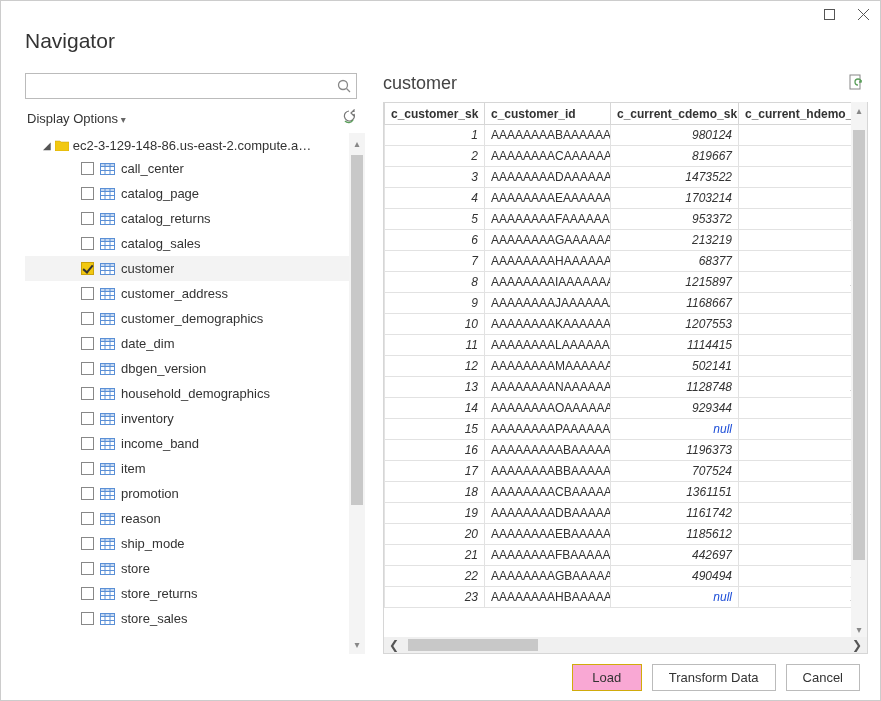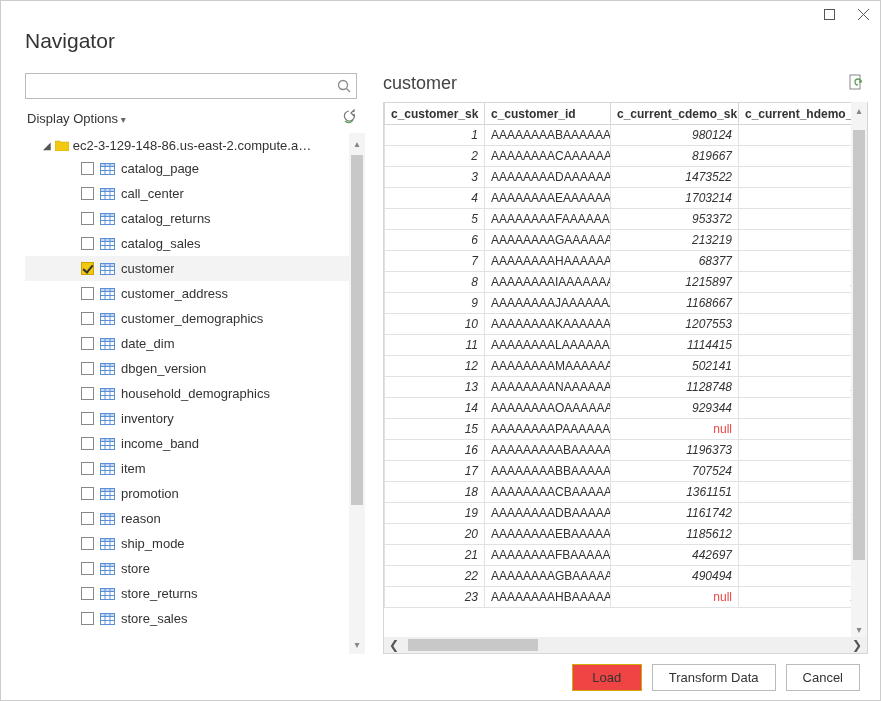--- a/index.html
+++ b/index.html
@@ -133,32 +133,32 @@
   background:#fff; border:1px solid #d6d6d6; border-top:1px solid #d6d6d6;
   text-align:left; font-weight:600; padding:3px 6px; height:22px;
   white-space:nowrap; overflow:hidden;
 }
 table.preview td {
   border:1px solid #e2e2e2; padding:2px 6px; height:21px;
   white-space:nowrap; overflow:hidden;
 }
 table.preview td.num, table.preview th.num { text-align:right; font-style:italic;}
 table.preview td.txt { text-align:left;}
-table.preview td.null { text-align:right; color:#ef4444;}
+table.preview td.null { text-align:right; font-style:italic; color:#1d4ed8;}
 col.c0{width:100px;} col.c1{width:126px;} col.c2{width:128px;} col.c3{width:132px;}
 
 .footer {
   height:46px; display:flex; align-items:center; justify-content:flex-end;
   gap:10px; padding: 0 20px;
 }
 .btn {
   border:1px solid #bbb; background:#fff; color:#333;
   font-size:13px; padding: 4px 16px; min-width:70px; height:27px; cursor:pointer;
 }
-.btn.primary { background:#ef4444; border-color:#d0ab0b; }
+.btn.primary { background:#f9a8d4; border-color:#d0ab0b; }
 </style>
 </head>
 <body>
 
 <div class="window">
   <div class="titlebar">
     <div class="win-btn">
       <svg width="11" height="11">
           <rect x="0.5" y="0.5" width="10" height="10" fill="none" stroke="#555"></rect>
         </svg>
@@ -213,35 +213,35 @@
                 <span class="table-ic">
                   <svg width="15" height="12">
                     <rect x="0.5" y="0.5" width="14" height="11" fill="#fff" stroke="#5a8fd6"></rect>
                     <line x1="0" y1="3.5" x2="15" y2="3.5" stroke="#5a8fd6"></line>
                     <line x1="0" y1="7.5" x2="15" y2="7.5" stroke="#5a8fd6"></line>
                     <line x1="5" y1="0" x2="5" y2="12" stroke="#5a8fd6"></line>
                     <line x1="10" y1="0" x2="10" y2="12" stroke="#5a8fd6"></line>
                     <rect x="0.5" y="0.5" width="14" height="3" fill="#5a8fd6" opacity="0.35"></rect>
                   </svg>
                 </span>
+                <span class="lbl">call_center</span>
+              </div>
+              <div class="tree-item">
+                <span class="chk"></span>
+                <span class="table-ic">
+                  <svg width="15" height="12">
+                    <rect x="0.5" y="0.5" width="14" height="11" fill="#fff" stroke="#5a8fd6"></rect>
+                    <line x1="0" y1="3.5" x2="15" y2="3.5" stroke="#5a8fd6"></line>
+                    <line x1="0" y1="7.5" x2="15" y2="7.5" stroke="#5a8fd6"></line>
+                    <line x1="5" y1="0" x2="5" y2="12" stroke="#5a8fd6"></line>
+                    <line x1="10" y1="0" x2="10" y2="12" stroke="#5a8fd6"></line>
+                    <rect x="0.5" y="0.5" width="14" height="3" fill="#5a8fd6" opacity="0.35"></rect>
+                  </svg>
+                </span>
                 <span class="lbl">catalog_page</span>
-              </div>
-              <div class="tree-item">
-                <span class="chk"></span>
-                <span class="table-ic">
-                  <svg width="15" height="12">
-                    <rect x="0.5" y="0.5" width="14" height="11" fill="#fff" stroke="#5a8fd6"></rect>
-                    <line x1="0" y1="3.5" x2="15" y2="3.5" stroke="#5a8fd6"></line>
-                    <line x1="0" y1="7.5" x2="15" y2="7.5" stroke="#5a8fd6"></line>
-                    <line x1="5" y1="0" x2="5" y2="12" stroke="#5a8fd6"></line>
-                    <line x1="10" y1="0" x2="10" y2="12" stroke="#5a8fd6"></line>
-                    <rect x="0.5" y="0.5" width="14" height="3" fill="#5a8fd6" opacity="0.35"></rect>
-                  </svg>
-                </span>
-                <span class="lbl">call_center</span>
               </div>
               <div class="tree-item">
                 <span class="chk"></span>
                 <span class="table-ic">
                   <svg width="15" height="12">
                     <rect x="0.5" y="0.5" width="14" height="11" fill="#fff" stroke="#5a8fd6"></rect>
                     <line x1="0" y1="3.5" x2="15" y2="3.5" stroke="#5a8fd6"></line>
                     <line x1="0" y1="7.5" x2="15" y2="7.5" stroke="#5a8fd6"></line>
                     <line x1="5" y1="0" x2="5" y2="12" stroke="#5a8fd6"></line>
                     <line x1="10" y1="0" x2="10" y2="12" stroke="#5a8fd6"></line>

